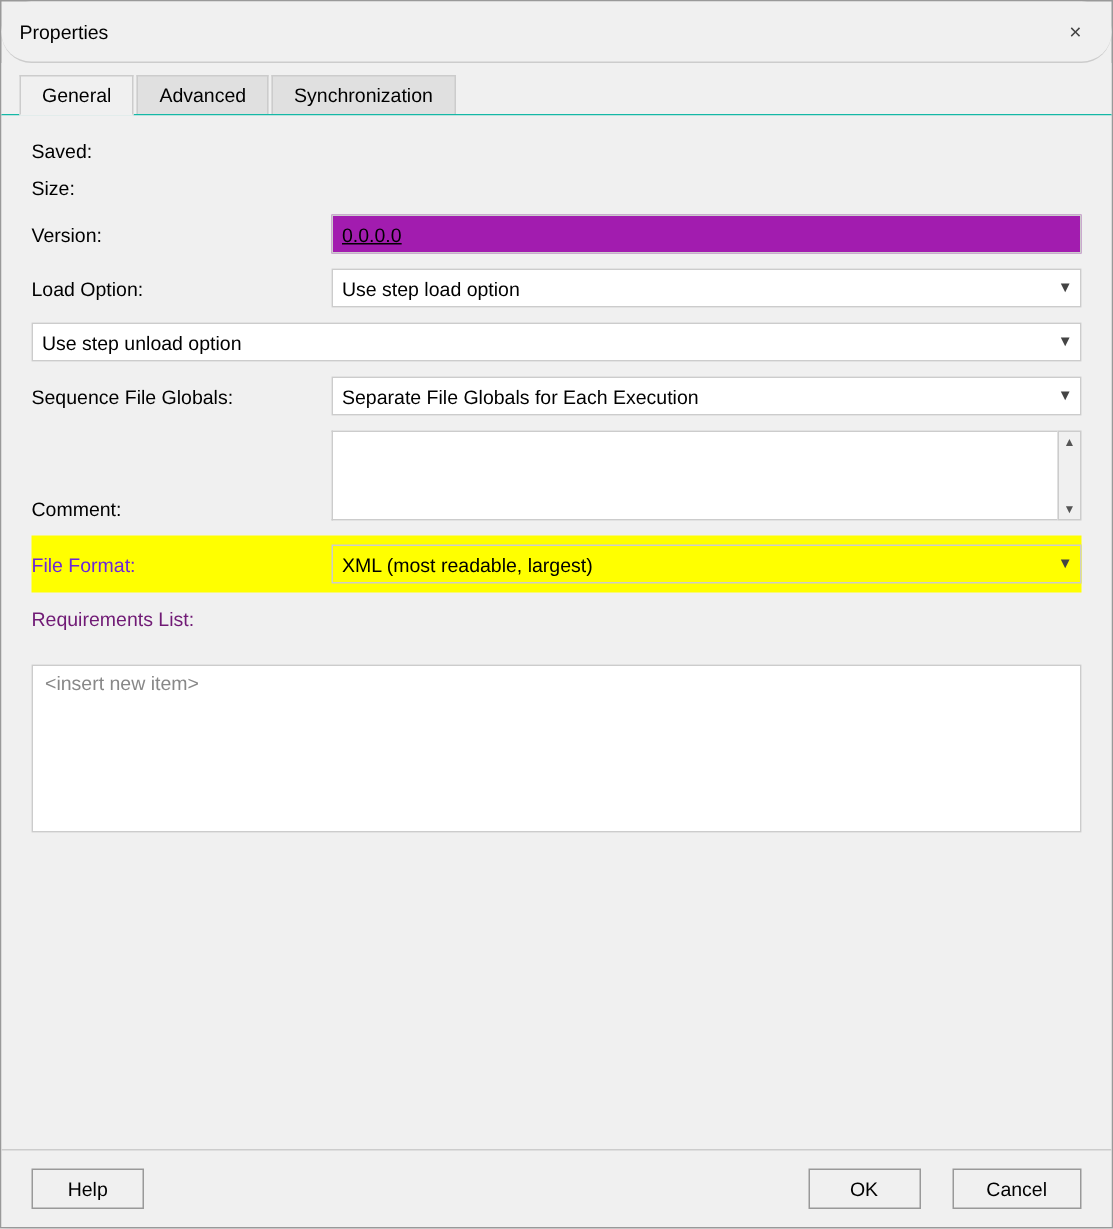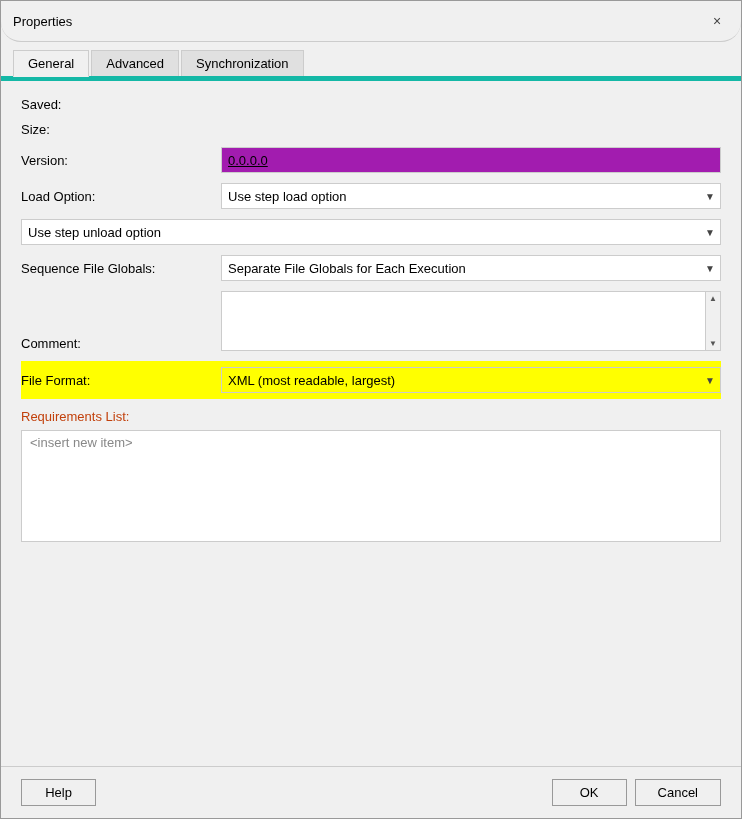--- a/index.html
+++ b/index.html
@@ -42,21 +42,21 @@
       cursor: pointer;
       font-size: 14px;
       color: #444;
       display: flex;
       align-items: center;
       justify-content: center;
     }
     .tabs {
       display: flex;
       padding: 8px 12px 0 12px;
-      border-bottom: 5px solid #14b8a6;
+      border-bottom: 1px solid #14b8a6;
       background: #f0f0f0;
     }
     .tab {
       padding: 5px 14px;
       cursor: pointer;
       border: 1px solid #ccc;
       border-bottom: none;
       background: #e0e0e0;
       margin-right: 2px;
       font-size: 13px;
@@ -128,28 +128,28 @@
     .file-format-row {
       display: flex;
       align-items: center;
       margin-bottom: 10px;
       background: #ffff00;
       padding: 6px 0;
     }
     .file-format-label {
       width: 200px;
       font-size: 13px;
-      color: #000000;
+      color: #6d28d9;
       flex-shrink: 0;
       padding-left: 0;
     }
     .requirements-label {
       font-size: 13px;
-      color: #c2410c;
-      margin-bottom: 6px;
+      color: #701a75;
+      margin-bottom: 23px;
     }
     .requirements-box {
       width: 100%;
       height: 112px;
       border: 1px solid #ccc;
       background: #fff;
       padding: 4px 8px;
       font-size: 13px;
       color: #888;
       cursor: text;
@@ -165,21 +165,21 @@
     .footer-btn {
       padding: 5px 22px;
       border: 1px solid #999;
       background: #f0f0f0;
       font-size: 13px;
       cursor: pointer;
       min-width: 75px;
     }
     .footer-right {
       display: flex;
-      gap: 8px;
+      gap: 21px;
     }
     .form-row-comment {
       display: flex;
       align-items: flex-end;
       margin-bottom: 10px;
     }
     .scrollbar-mock {
       width: 16px;
       border: 1px solid #ccc;
       background: #f0f0f0;

